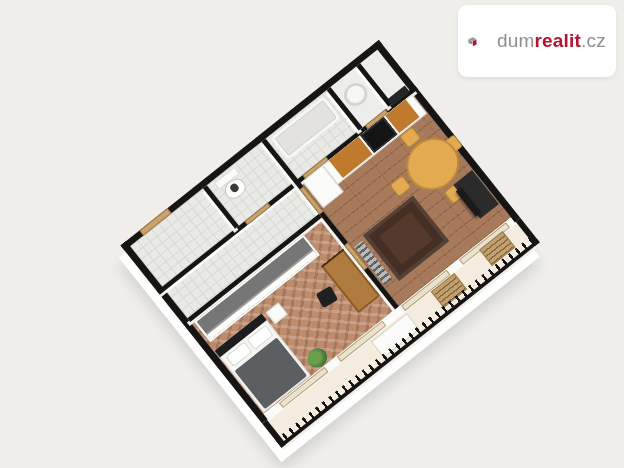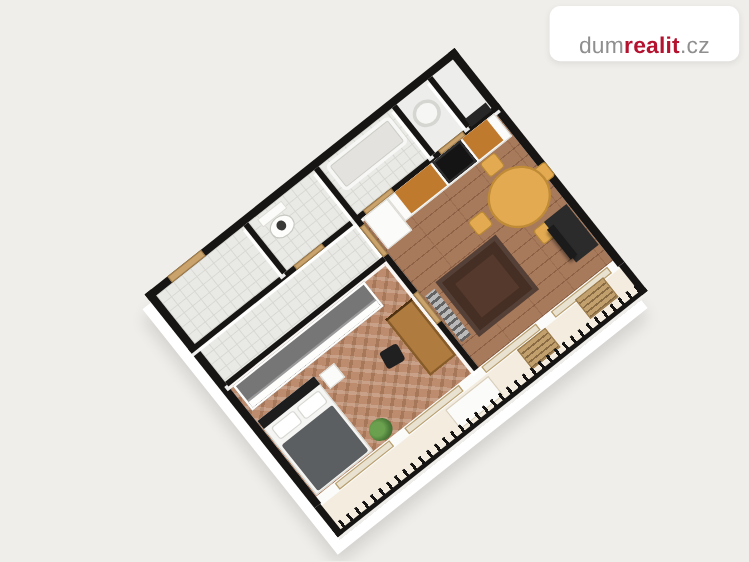--- a/index.html
+++ b/index.html
@@ -2,21 +2,21 @@
 <html style="--bg: #f0eeea; --card: #ffffff; --brand-gray: #8f8f8f; --brand-red: #b5122f; --wall: #171513; --tile: #e9e9e6; --tile-line: #d8d8d3; --light-floor: #ededeb; --wood-living: #a87a5c; --wood-bed: #bd8c6e; --balcony-floor: #f3ecdf; --door: #c9a36b; --white-wall: #fbfbfa; --counter-wood: #c07a2e; --appliance: #141414; --table-wood: #e3aa52; --rug: #55392c; --duvet: #5c5f61; --wardrobe: #767676; --plant: #4c7c39; --tv: #1b1b1b; --window-glass: #e9e2d1;"><head>
 <meta charset="utf-8">
 <style>
   html,body{margin:0;padding:0;background:#f0eeea;}
   .canvas{position:relative;width:624px;height:468px;overflow:hidden;background:var(--bg,#f0eeea);
           font-family:"Liberation Sans",sans-serif;}
 
   
   .logo-card{position:absolute;top:5px;right:8px;width:138px;height:40px;background:var(--card,#fff);
              border-radius:9px;box-shadow:0 2px 5px rgba(0,0,0,.07);display:flex;align-items:center;
-             gap:20px;padding:3px 10px;z-index:50;flex-direction:column;}
+             gap:20px;padding:16px 10px;z-index:50;}
   .logo-text{font-size:19px;letter-spacing:.2px;color:var(--brand-gray,#8f8f8f);white-space:nowrap;}
   .logo-text .accent{color:var(--brand-red,#b5122f);font-weight:bold;}
 
   
   .scene{position:absolute;inset:0;}
   .plan{position:absolute;left:331px;top:245px;width:330px;height:278px;
         transform:translate(-50%,-50%) rotate(-38.5deg) scaleY(0.94);
         box-shadow:-9px 9px 0 0 #ffffff,-14px 16px 14px rgba(0,0,0,.12);}
   .plan *{position:absolute;box-sizing:border-box;}
 

